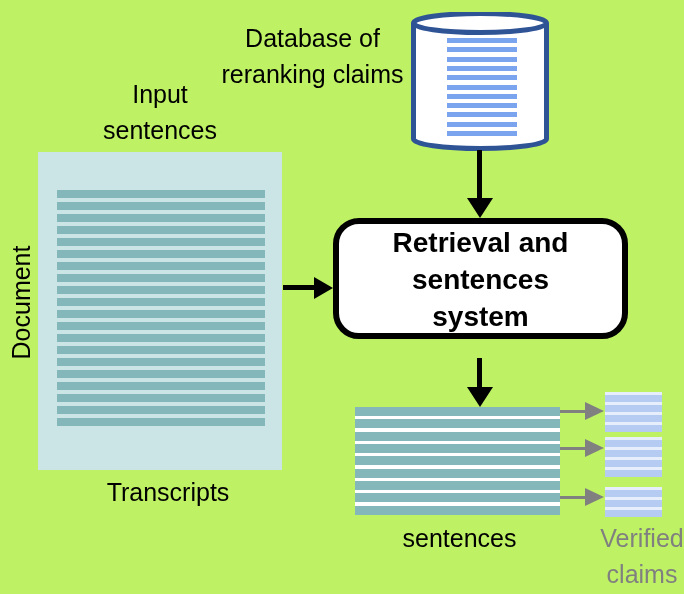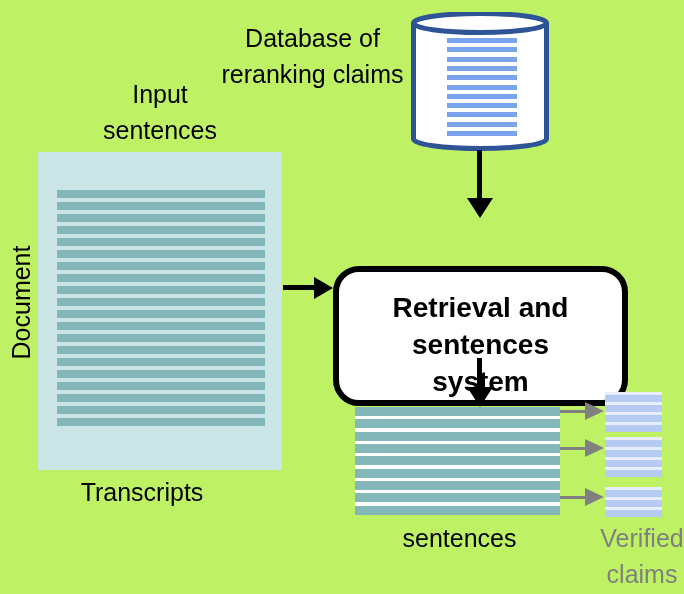--- a/index.html
+++ b/index.html
@@ -22,27 +22,27 @@
   }
 
   
   .doc-block{position:absolute;left:38px;top:152px;width:244px;height:318px;
     background:var(--doc_bg,#cbe4e5);}
   .doc-stripes{position:absolute;left:19px;top:38px;width:208px;height:236px;
     background:repeating-linear-gradient(to bottom,
       var(--doc_stripe,#84b7ba) 0 8px, rgba(255,255,255,0) 8px 12px);}
   .document-label{position:absolute;left:-59px;top:288px;width:160px;text-align:center;
     font-size:25px;transform:rotate(-90deg);}
-  .transcripts-label{left:20px;top:474px;width:244px;}
+  .transcripts-label{left:46px;top:474px;width:244px;}
 
   
-  .sys-box{position:absolute;left:333px;top:218px;width:295px;height:140px;
+  .sys-box{position:absolute;left:333px;top:218px;width:295px;height:121px;
     box-sizing:border-box;border:6px solid #000;border-radius:26px;background:#fff;
-    display:flex;flex-direction:column;justify-content:flex-end;align-items:center;
-    font-weight:bold;font-size:28px;line-height:37px;text-align:center;margin-top:48px;}
+    display:flex;flex-direction:column;justify-content:space-between;align-items:center;
+    font-weight:bold;font-size:28px;line-height:37px;text-align:center;}
 
   
   .vline{position:absolute;width:5px;background:#000;}
   .hline{position:absolute;height:5px;background:#000;}
   .head-down{position:absolute;width:0;height:0;
     border-left:13px solid transparent;border-right:13px solid transparent;
     border-top:20px solid #000;}
   .head-right{position:absolute;width:0;height:0;
     border-top:11px solid transparent;border-bottom:11px solid transparent;
     border-left:19px solid #000;}

